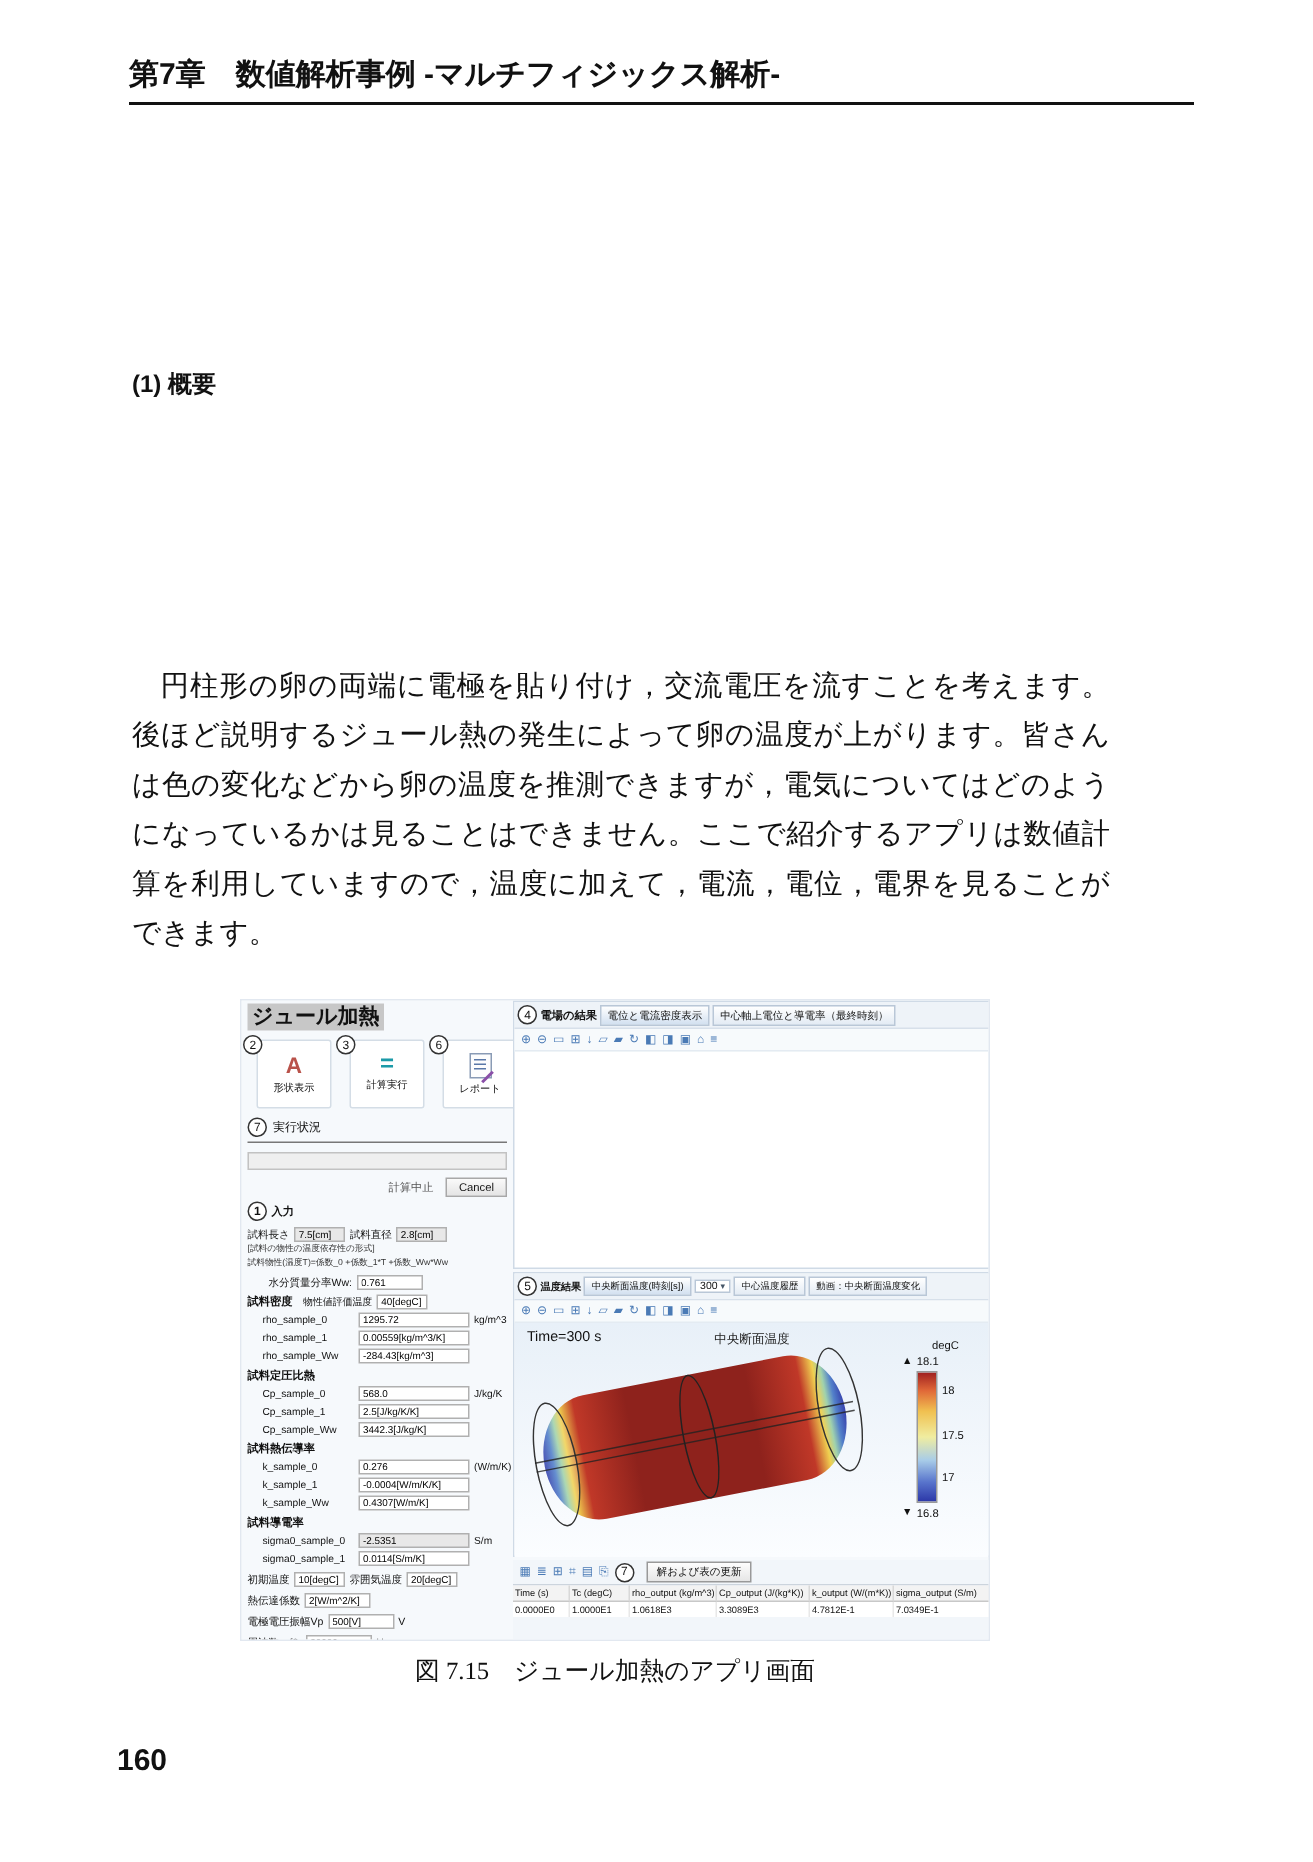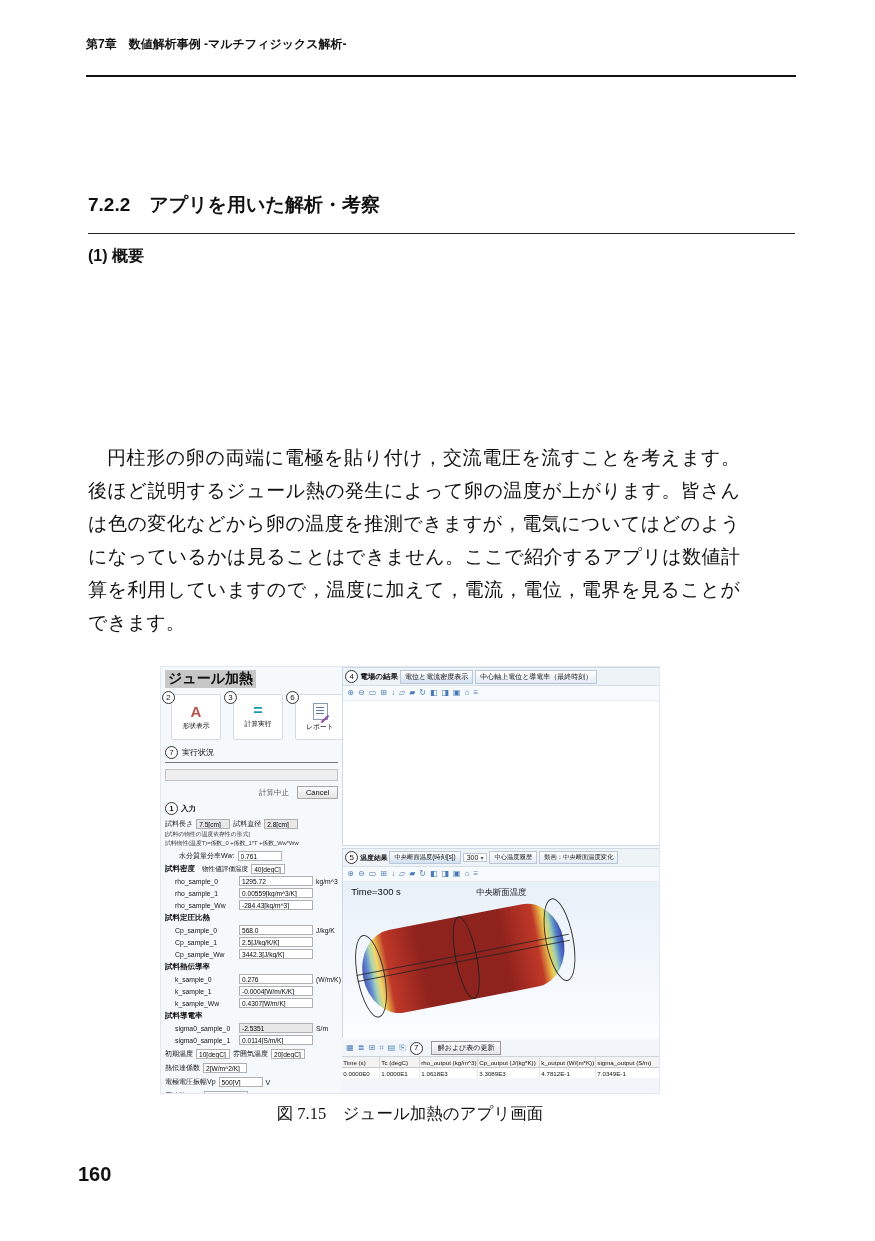--- a/index.html
+++ b/index.html
@@ -1,22 +1,22 @@
 <!DOCTYPE html>
 <html><head>
 <meta charset="utf-8">
 <style>
   html,body{margin:0;padding:0;background:#888;}
   .page{position:relative;width:875px;height:1241px;background:#ffffff;margin:0 auto;
         font-family:"Liberation Serif","DejaVu Serif",serif;color:#111;overflow:hidden;}
 
   
   .chap-header{position:absolute;left:86px;top:36px;width:710px;
-      font-family:"Liberation Sans","DejaVu Sans",sans-serif;font-weight:bold;font-size:12px;
-      padding-bottom:22px;border-bottom:2px solid #111;}
+      font-family:"Liberation Sans","DejaVu Sans",sans-serif;font-weight:bold;font-size:20px;
+      padding-bottom:5px;border-bottom:2px solid #111;}
   .intro{position:absolute;left:88px;top:138px;width:652px;font-size:19px;line-height:33px;}
   .section-heading{position:absolute;left:88px;top:192px;width:707px;
       font-family:"Liberation Sans","DejaVu Sans",sans-serif;font-weight:bold;font-size:19px;
       padding-bottom:15px;border-bottom:1.5px solid #222;}
   .subsection-heading{position:absolute;left:88px;top:246px;
       font-family:"Liberation Sans","DejaVu Sans",sans-serif;font-weight:bold;font-size:16px;}
   .para{position:absolute;left:88px;width:652px;font-size:19px;line-height:33px;
       text-align:justify;text-indent:1em;}
   .para1{top:277px;}
   .para2{top:441px;}
@@ -139,21 +139,20 @@
   .ttable .hc{background:#f3f3f3;border-right:1px solid #d8d8d8;border-bottom:1px solid #c8c8c8;
       font-size:6.2px;padding:1.5px 1px;white-space:nowrap;overflow:hidden;}
   .ttable .dc{border-right:1px solid #e8e8e8;font-size:6.2px;padding:1.5px 1px;white-space:nowrap;overflow:hidden;background:#fff;}
 </style>
 </head>
 <body>
 
 <div class="page">
 
   <div class="chap-header">第7章　数値解析事例 -マルチフィジックス解析-</div>
-  <div class="section-heading">7.2.2　アプリを用いた解析・考察</div>
   <div class="subsection-heading">(1) 概要</div>
   <div class="para para2">円柱形の卵の両端に電極を貼り付け，交流電圧を流すことを考えます。後ほど説明するジュール熱の発生によって卵の温度が上がります。皆さんは色の変化などから卵の温度を推測できますが，電気についてはどのようになっているかは見ることはできません。ここで紹介するアプリは数値計算を利用していますので，温度に加えて，電流，電位，電界を見ることができます。</div>
 
   <div class="fig">
 
     <div class="lpanel">
       <span class="app-title">ジュール加熱</span>
 
       <div class="btnrow">
         <div class="appbtn-wrap">
@@ -353,20 +352,39 @@
           <div class="time-label">Time=300 s</div>
           <div class="plot-title" style="top:5px;">中央断面温度</div>
           <div class="cyl2wrap">
             <div class="cyl2body"></div>
             <div class="cyl2capL"></div>
             <div class="cyl2capR"></div>
             <div class="cyl2mid"></div>
             <div class="cyl2ax1"></div>
               <div class="cyl2ax2"></div>
           </div>
+          <div class="cbar">
+            <div class="unit">degC</div>
+            <div class="maxrow">
+                <span class="tri">▲</span>
+              <span>18.1</span>
+              </div>
+            <div class="cbar-body">
+              <div class="cbar-grad"></div>
+              <div class="cbar-ticks">
+                  <span class="">18</span>
+                  <span class="">17.5</span>
+                  <span class="">17</span>
+                </div>
+            </div>
+            <div class="minrow">
+                <span class="tri">▼</span>
+              <span>16.8</span>
+              </div>
+          </div>
         </div>
       </div>
 
       <div class="bottom">
         <div class="btoolbar">
           <span style="display:flex;gap:4px;">
               <span class="ticon">▦</span>
               <span class="ticon">≣</span>
               <span class="ticon">⊞</span>
               <span class="ticon">⌗</span>

